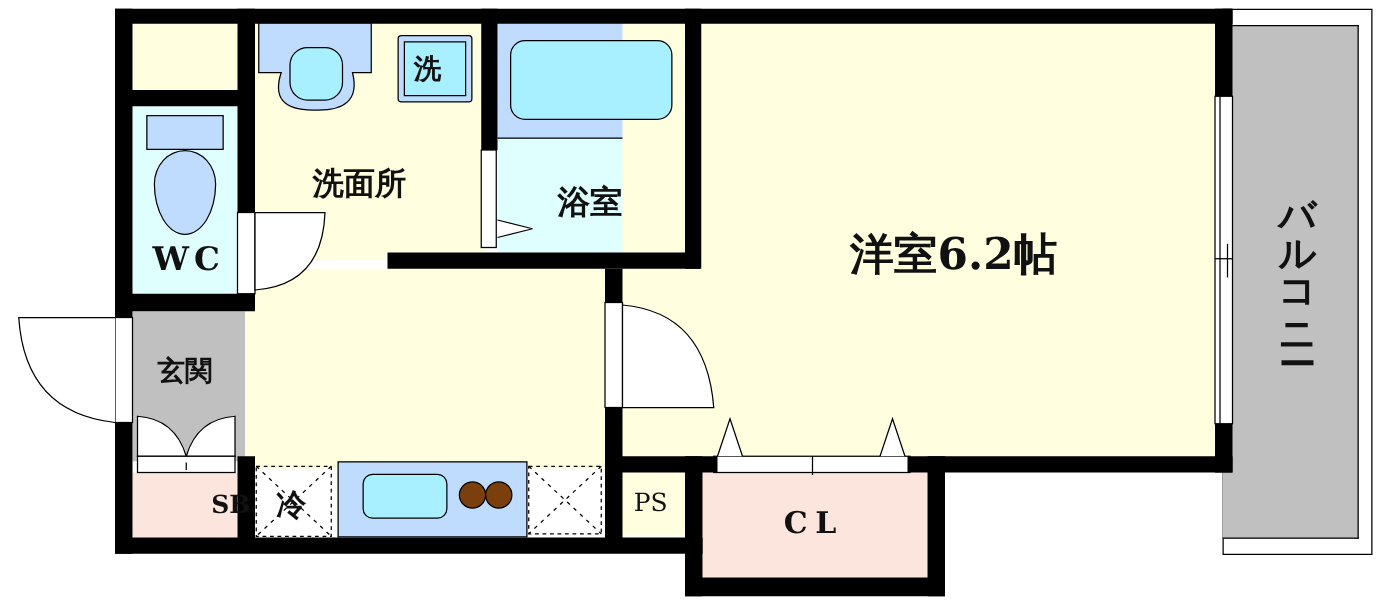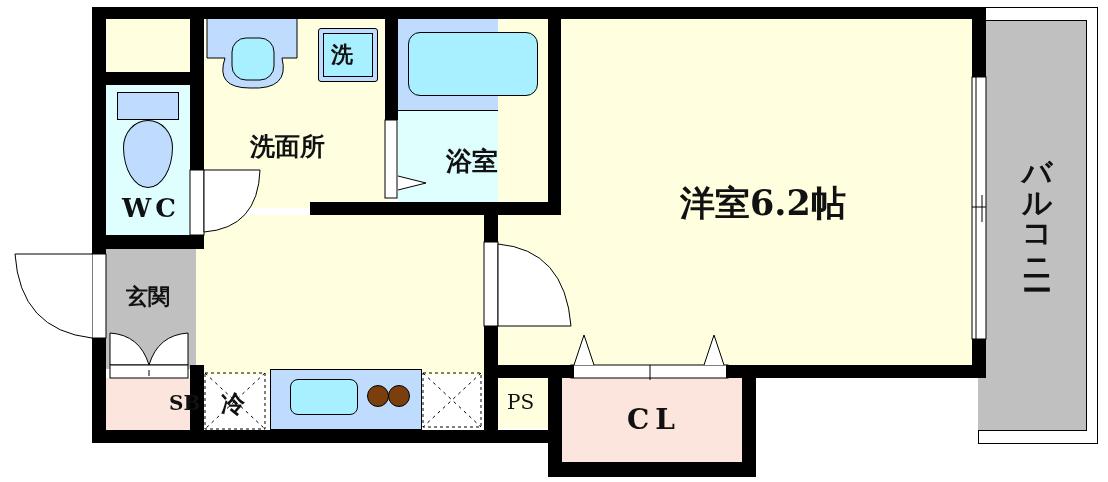--- a/index.html
+++ b/index.html
@@ -98,14 +98,14 @@
 <div class="wall" style="left:972px;top:339px;width:14px;height:39px;"></div>
 
 <div class="lbl" style="left:680px;top:180px;font-size:35px;">洋室6.2帖</div>
 <div class="lbl" style="left:446px;top:144px;font-size:26px;">浴室</div>
 <div class="lbl" style="left:250px;top:130px;font-size:25px;">洗面所</div>
 <div class="lbl" style="left:122px;top:193px;font-size:26px;letter-spacing:4px;">WC</div>
 <div class="lbl" style="left:126px;top:282px;font-size:22px;">玄関</div>
 <div class="lbl" style="left:137px;top:391px;font-size:20px;font-weight:bold;margin-left:32px;">SB</div>
 <div class="lbl" style="left:221px;top:388px;font-size:24px;">冷</div>
 <div class="lbl" style="left:507px;top:390px;font-size:20px;font-weight:normal;">PS</div>
-<div class="lbl" style="left:627px;top:403px;font-size:28px;letter-spacing:6px;">CL</div>
+<div class="lbl" style="left:627px;top:403px;font-size:24px;letter-spacing:6px;">CL</div>
 <div class="lbl" style="left:1016px;top:138px;font-size:30px;writing-mode:vertical-rl;">バルコニー</div>
 
 </body></html>

